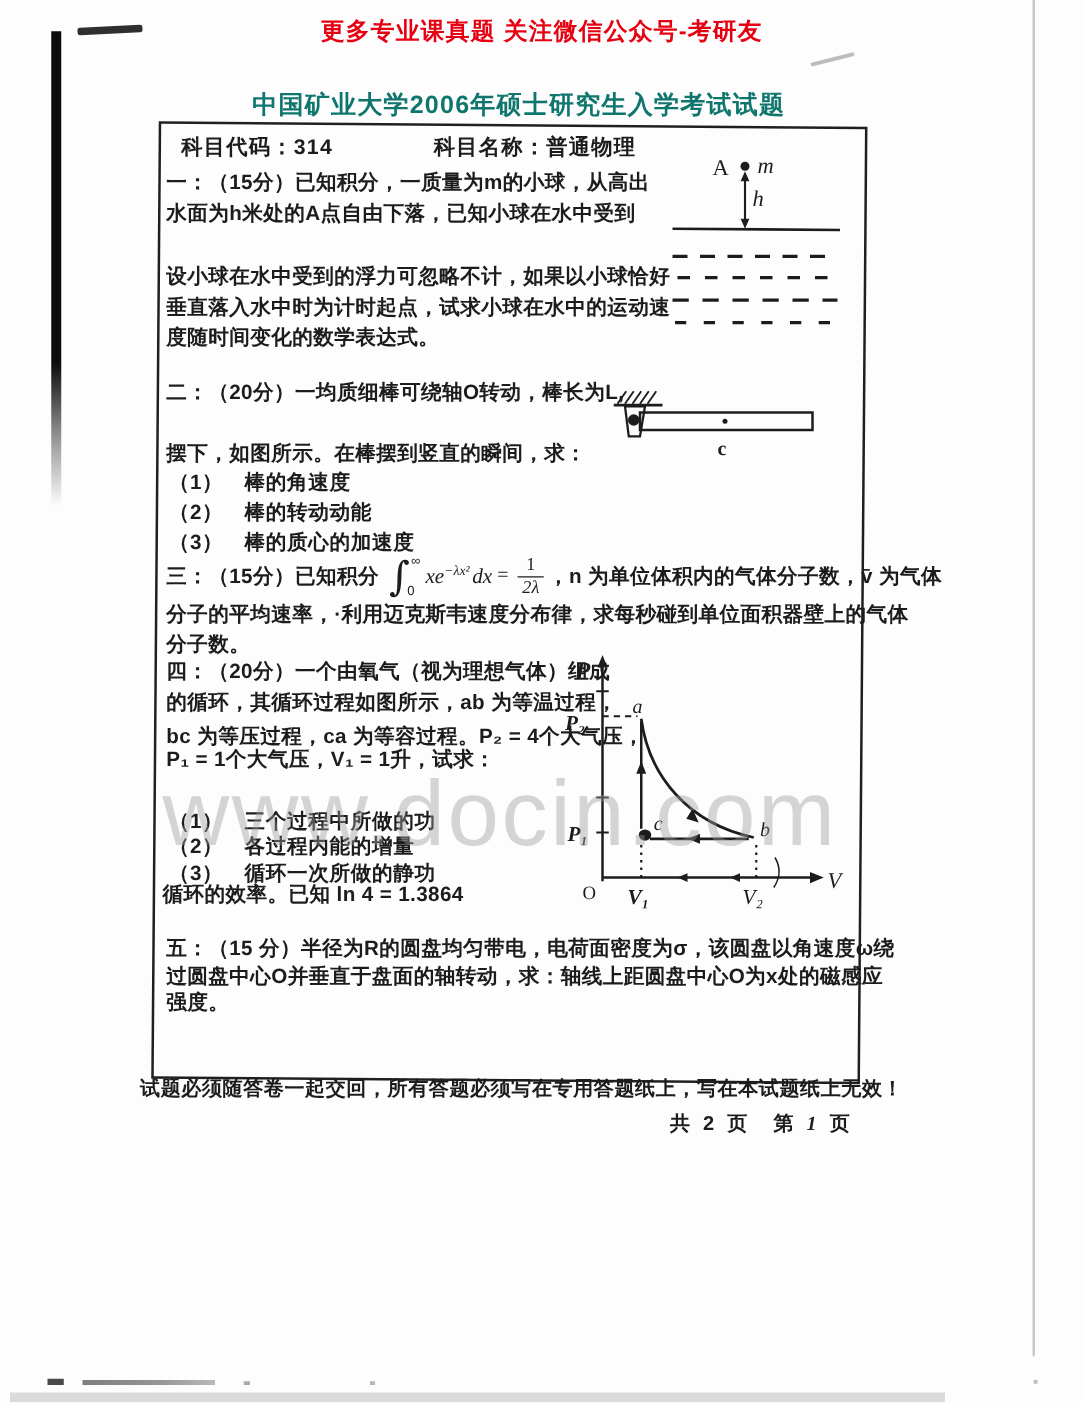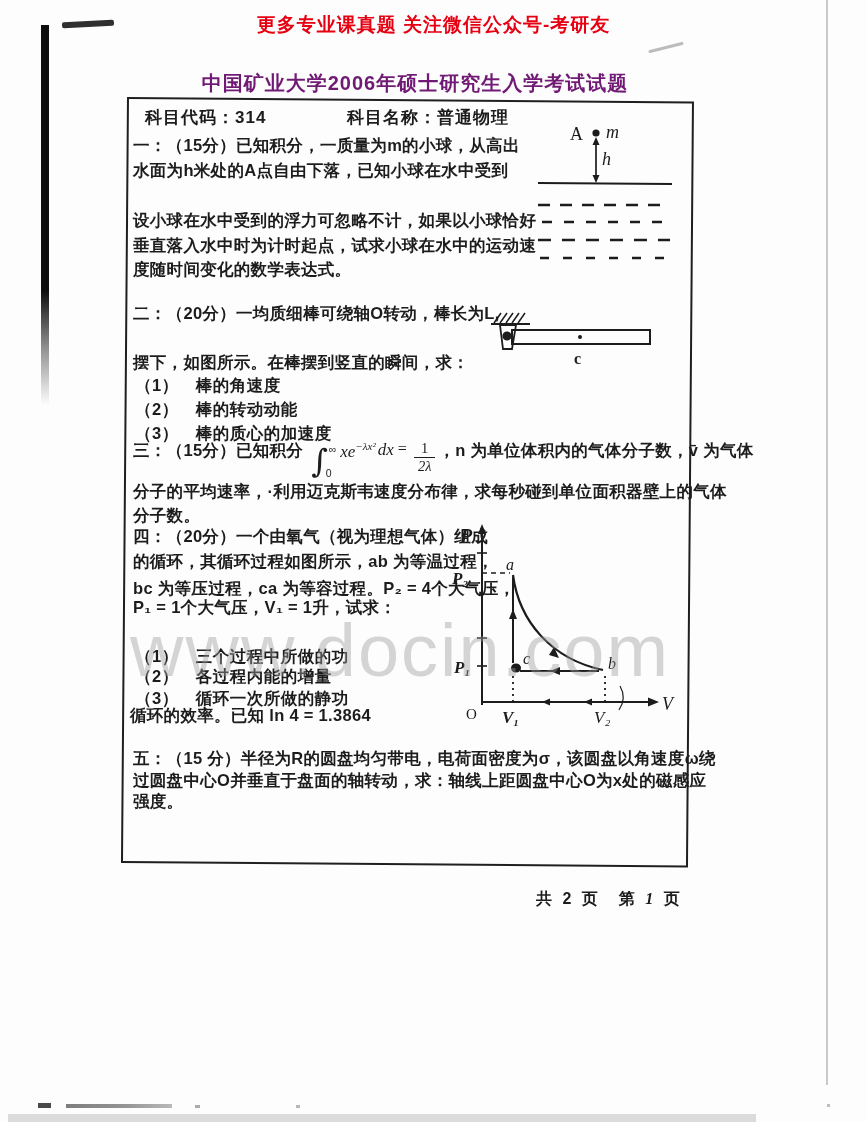--- a/index.html
+++ b/index.html
@@ -13,31 +13,31 @@
   }
   .smudge-top{position:absolute;left:62px;top:21px;width:52px;height:6px;background:#2f2f2f;border-radius:2px;transform:rotate(-3deg);}
   .left-bar{
     position:absolute;left:41px;top:25px;width:8px;height:380px;
     background:linear-gradient(#0d0d0d 0%,#0d0d0d 70%,rgba(13,13,13,0.45) 85%,rgba(13,13,13,0) 100%);
   }
   .right-edge{position:absolute;left:826px;top:0;width:2px;height:1085px;background:#c9c9c9;}
   .squiggle{position:absolute;left:648px;top:46px;width:36px;height:3px;background:#9a9a9a;transform:rotate(-14deg);border-radius:2px;opacity:.65;}
   .title{
     position:absolute;top:70px;left:0;width:830px;text-align:center;
-    font-size:20px;font-weight:700;letter-spacing:1px;color:#701a75;
+    font-size:20px;font-weight:700;letter-spacing:1px;color:#0f766e;
   }
   .exam-border{
     position:absolute;left:127px;top:97px;width:563px;height:762px;
     border:2.5px solid #1f1f1f;transform:rotate(0.45deg);transform-origin:0 0;
   }
   .meta{position:absolute;top:106px;font-size:17px;font-weight:700;letter-spacing:1px;white-space:nowrap;}
   .line{position:absolute;white-space:nowrap;font-size:16.5px;font-weight:600;letter-spacing:0.3px;}
   .items{letter-spacing:0.5px;}
   
-  .formula-row{position:absolute;left:133px;top:440px;height:42px;display:flex;white-space:nowrap;}
+  .formula-row{position:absolute;left:133px;top:440px;height:42px;display:flex;align-items:center;white-space:nowrap;}
   .formula-row .cjk{font-size:16.5px;font-weight:600;letter-spacing:0.3px;}
   .intwrap{display:inline-flex;align-items:center;margin:0 4px 0 8px;}
   .intsign{font-size:32px;font-family:"DejaVu Serif",serif;line-height:1;}
   .intlims{display:inline-flex;flex-direction:column;justify-content:space-between;height:36px;font-size:10.5px;margin-left:1px;}
   .intlims .up{align-self:flex-start;}
   .intlims .lo{align-self:flex-start;margin-left:-3px;}
   .mexpr{font-family:"Liberation Serif","DejaVu Serif",serif;font-style:italic;font-size:17px;}
   .mexpr sup{font-size:11px;}
   .meq{font-family:"Liberation Serif","DejaVu Serif",serif;font-size:16px;margin:0 4px;}
   .frac{display:inline-flex;flex-direction:column;align-items:center;font-family:"Liberation Serif","DejaVu Serif",serif;font-size:14.5px;line-height:1.15;margin:0 3px;}
@@ -195,20 +195,21 @@
     <polygon points="138,181 146,177.5 146,184.5" fill="#1c1c1c"></polygon>
     <path d="M174,165 q7,12 -1,24" fill="none" stroke="#1c1c1c" stroke-width="1.2"></path>
   </svg>
 
   <div class="line" style="left:133px;top:748px;">五：（15 分）半径为R的圆盘均匀带电，电荷面密度为σ，该圆盘以角速度ω绕</div>
   <div class="line" style="left:133px;top:770px;">过圆盘中心O并垂直于盘面的轴转动，求：轴线上距圆盘中心O为x处的磁感应</div>
   <div class="line" style="left:133px;top:791px;">强度。</div>
 
   <div class="watermark">www.docin.com</div>
 
+  <div class="footer-note">试题必须随答卷一起交回，所有答题必须写在专用答题纸上，写在本试题纸上无效！</div>
   <div class="pagenums">
     <span>共 2 页</span><span class="pgap"></span><span>第</span> <span class="num1">1</span> <span>页</span>
   </div>
 
   <div class="bot1"></div>
   <div class="bot2"></div>
   <div class="botdot-a"></div>
   <div class="botdot-b"></div>
   <div class="botdot-c"></div>
   <div class="bot-strip"></div>

